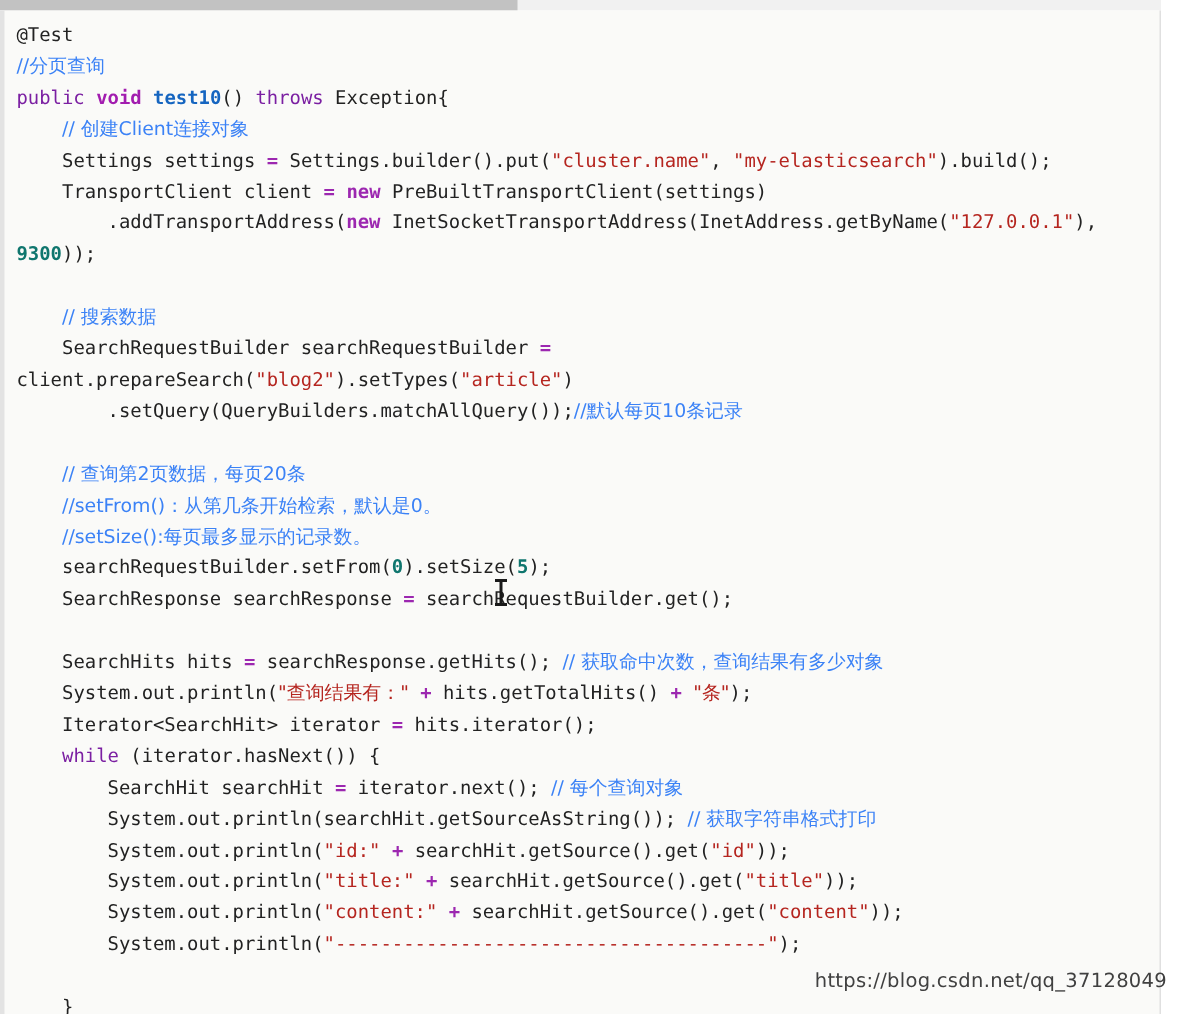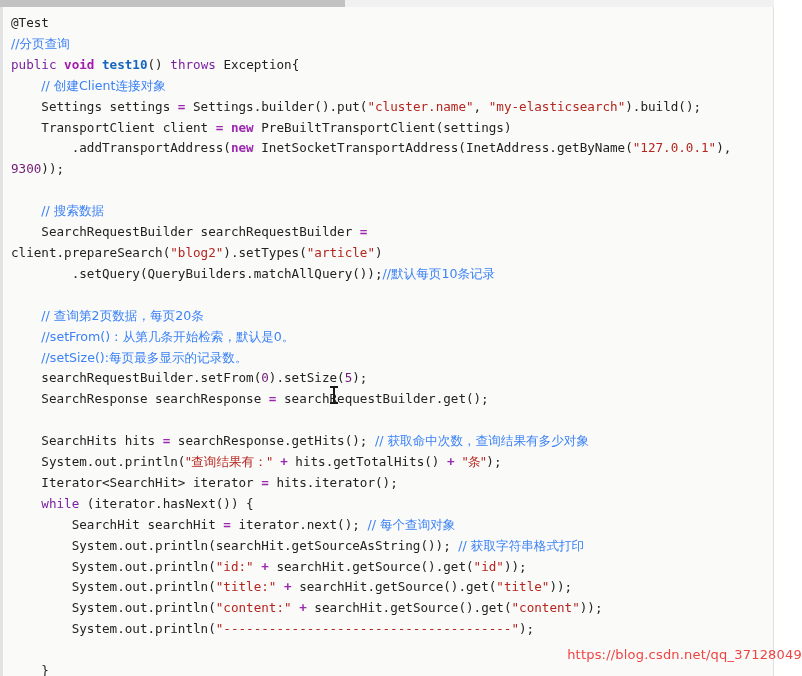--- a/index.html
+++ b/index.html
@@ -44,39 +44,39 @@
     white-space:pre;
     letter-spacing:0px;
   }
 
   
   .kw{color:#7b1fa2;font-weight:normal;}
   .kw2{color:#9c27b0;font-weight:bold;}
   .type{color:#a21caf;font-weight:bold;}
   .fn{color:#1565c0;font-weight:bold;margin-top:20px;}
   .str{color:#b5251f;}
-  .num{color:#701a75;font-weight:normal;}
+  .num{color:#0f766e;font-weight:bold;}
   .cmt-cn{color:#3b82f6;font-family:"DejaVu Sans","Liberation Sans",sans-serif;}
   .str-cn{color:#b5251f;font-family:"DejaVu Sans","Liberation Sans",sans-serif;}
   .pl{color:#222222;}
 
   
   .ibeam{
     position:absolute;left:330px;top:386px;width:9px;height:18px;
     pointer-events:none;
   }
   .ibeam .stem{position:absolute;left:4px;top:2px;width:1.6px;height:14px;background:#1a1a1a;}
   .ibeam .cap-t{position:absolute;left:0.5px;top:0px;width:8px;height:1.6px;background:#1a1a1a;}
   .ibeam .cap-b{position:absolute;left:0.5px;top:16px;width:8px;height:1.6px;background:#1a1a1a;}
 
   
   .watermark{
-    position:absolute;right:0;bottom:14px;
+    position:absolute;right:24px;bottom:14px;
     font-family:"DejaVu Sans","Liberation Sans",sans-serif;
-    font-size:13px;color:#ef4444;white-space:nowrap;
+    font-size:13px;color:#404040;white-space:nowrap;
     letter-spacing:0.2px;
     margin-top:24px;
   }
 </style>
 </head>
 <body>
 
 <div class="screen">
 
   <div class="h-scrollbar">

